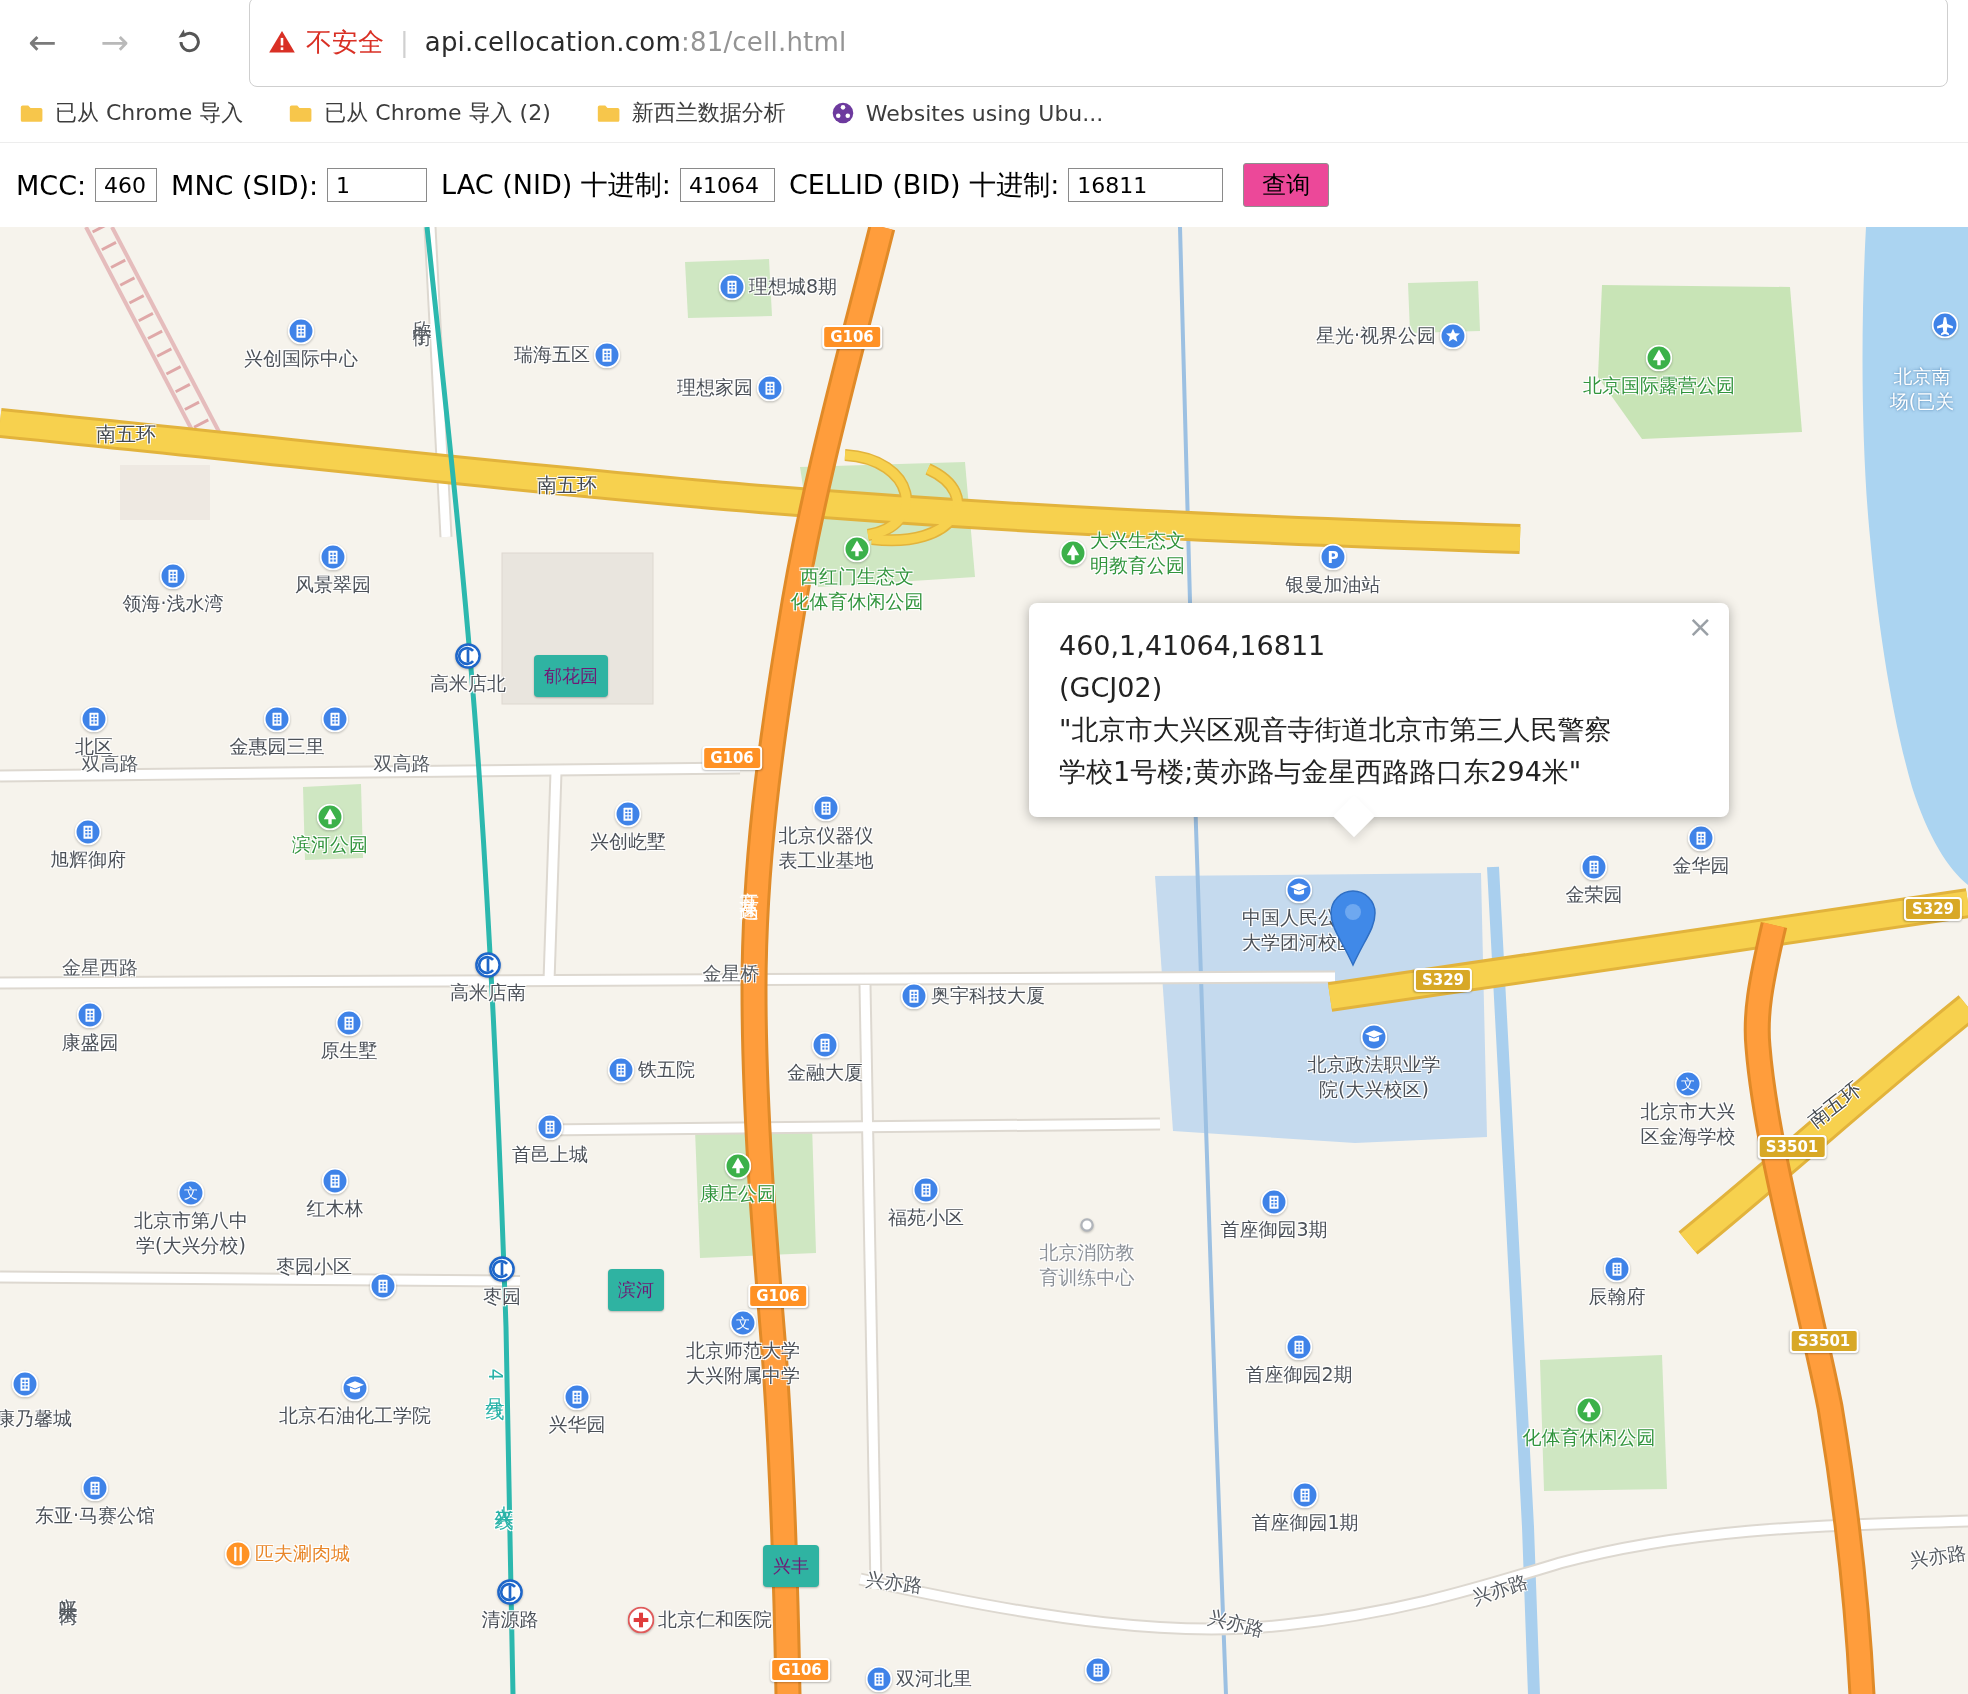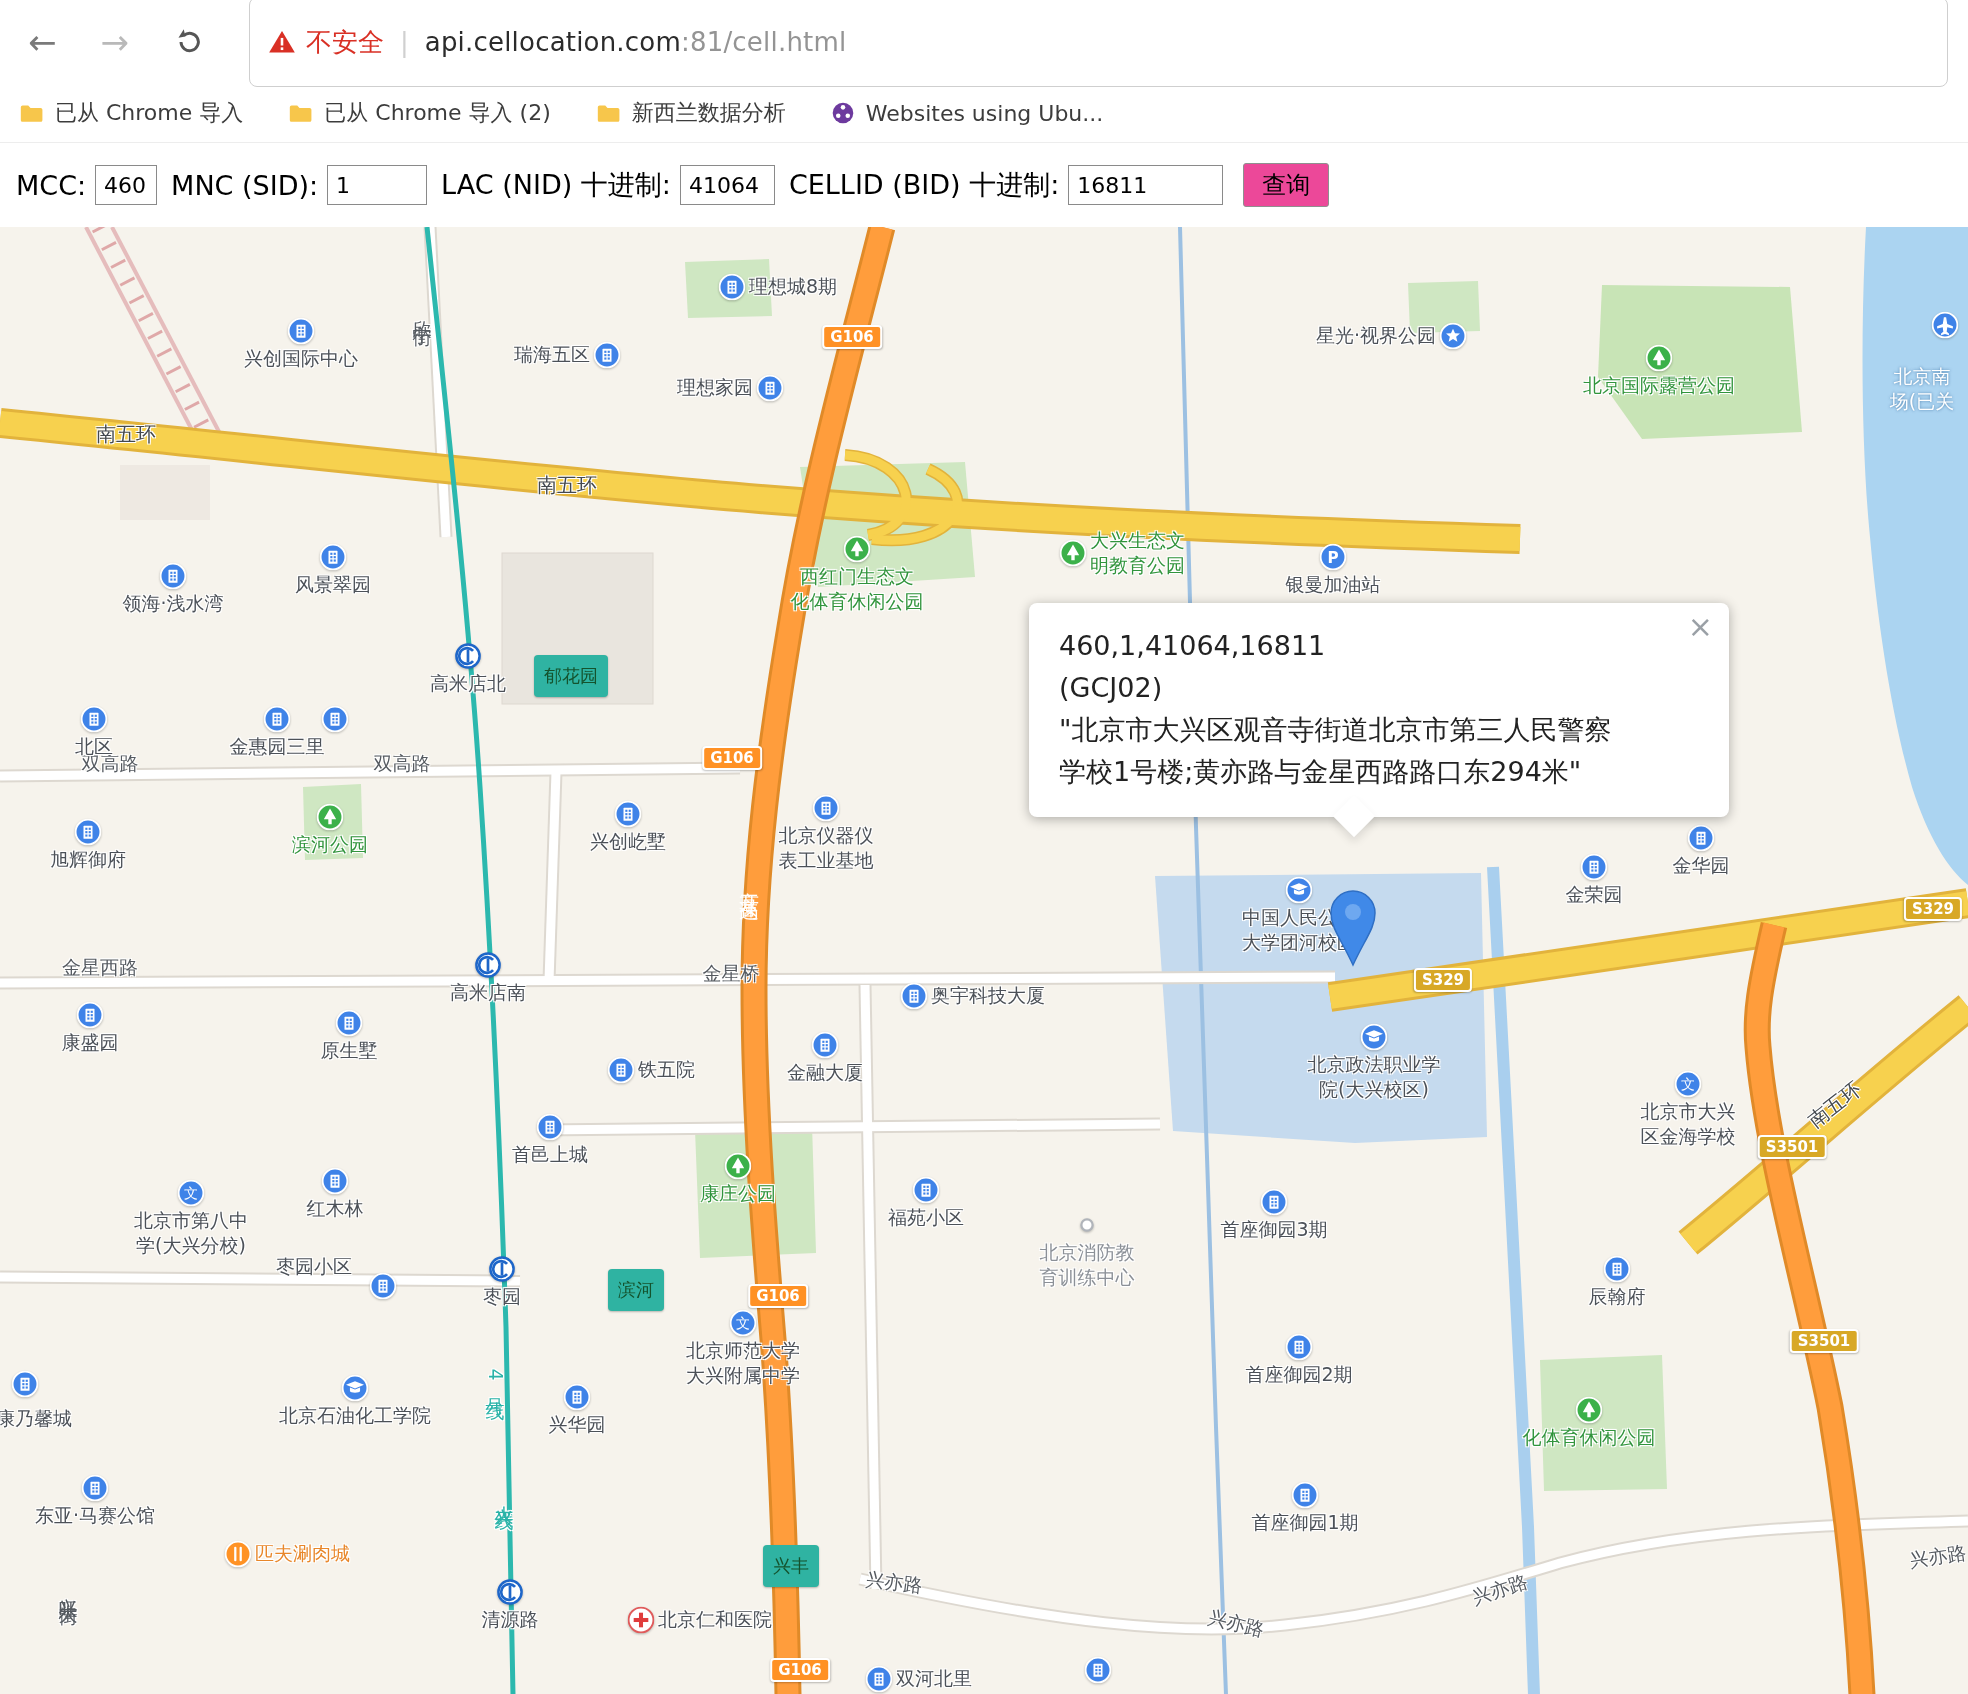--- a/index.html
+++ b/index.html
@@ -19,21 +19,21 @@
 
   .bookmarks{height:58px;display:flex;align-items:center;padding-left:18px;background:#fff;border-bottom:1px solid #ededed;}
   .bm{display:flex;align-items:center;margin-right:44px;cursor:pointer;}
   .bm-ic{margin-right:10px;display:flex;}
   .bm-label{font-size:22px;color:#3c3c3c;}
 
   
   .queryform{height:84px;display:flex;align-items:center;padding-left:16px;background:#fff;font-size:27px;color:#000;}
   .queryform label{margin-left:14px;margin-right:9px;white-space:nowrap;}
   .queryform label:first-child{margin-left:0;}
-  .queryform input{height:40px;border:1px solid #8a8a8a;font-size:22px;padding:0 8px;font-family:inherit;box-sizing:border-box;}
+  .queryform input{height:34px;border:1px solid #8a8a8a;font-size:22px;padding:0 8px;font-family:inherit;box-sizing:border-box;}
   .f0{width:62px;} .f1{width:100px;} .f2{width:95px;} .f3{width:155px;}
   .queryform button{margin-left:20px;font-size:24px;padding:5px 18px;background:#ec4899;border:1px solid #8f8f8f;border-radius:3px;font-family:inherit;cursor:pointer;}
 
   
   .map{position:relative;width:1968px;height:1468px;background:#f6f3ec;overflow:hidden;}
   .map svg.base{position:absolute;left:0;top:0;z-index:0;}
   #label-layer,#poi-layer{position:absolute;left:0;top:0;width:100%;height:100%;z-index:2;}
   #poi-layer{z-index:3;}
 
   .poi{position:absolute;width:0;height:0;}
@@ -48,21 +48,21 @@
   .plabel.green{color:#31943c;} .plabel.orange{color:#e8872a;} .plabel.muted{color:#8b9097;}
   .plabel.white{color:#fff;text-shadow:0 0 3px rgba(0,60,120,.6);}
 
   .rlabel{position:absolute;font-size:19px;color:#555a60;white-space:nowrap;transform:translate(-50%,-50%);
     text-shadow:-1px -1px 0 #fff,1px -1px 0 #fff,-1px 1px 0 #fff,1px 1px 0 #fff;}
   .rlabel.v{writing-mode:vertical-rl;letter-spacing:3px;}
   .rlabel.onroad{font-size:20px;color:#44494f;font-weight:500;}
   .rlabel.onorange{color:#fff;text-shadow:none;font-size:20px;}
   .rlabel.teal{color:#2bb3a8;}
 
-  .plate{position:absolute;transform:translate(-50%,-50%);background:#2fb3a2;color:#14532d;font-size:18px;
+  .plate{position:absolute;transform:translate(-50%,-50%);background:#2fb3a2;color:#701a75;font-size:18px;
     padding:9px 10px;border-radius:4px;box-shadow:0 1px 2px rgba(0,0,0,.25);white-space:nowrap;z-index:2;}
   .badge{position:absolute;transform:translate(-50%,-50%);color:#fff;font-size:15px;font-weight:700;
     padding:1px 6px;border-radius:4px;border:2px solid #fff;box-shadow:0 1px 2px rgba(0,0,0,.25);z-index:2;white-space:nowrap;}
   .badge.g{background:#ff9124;} .badge.s{background:#d8a826;}
 
   .pin{position:absolute;left:1323px;top:656px;z-index:5;}
 
   .popup{position:absolute;left:1029px;top:376px;width:700px;box-sizing:border-box;background:#fff;border-radius:8px;
     box-shadow:0 2px 12px rgba(0,0,0,.3);padding:22px 30px 24px;z-index:10;font-size:27px;color:#222;line-height:42px;}
   .popup-line{white-space:nowrap;}

